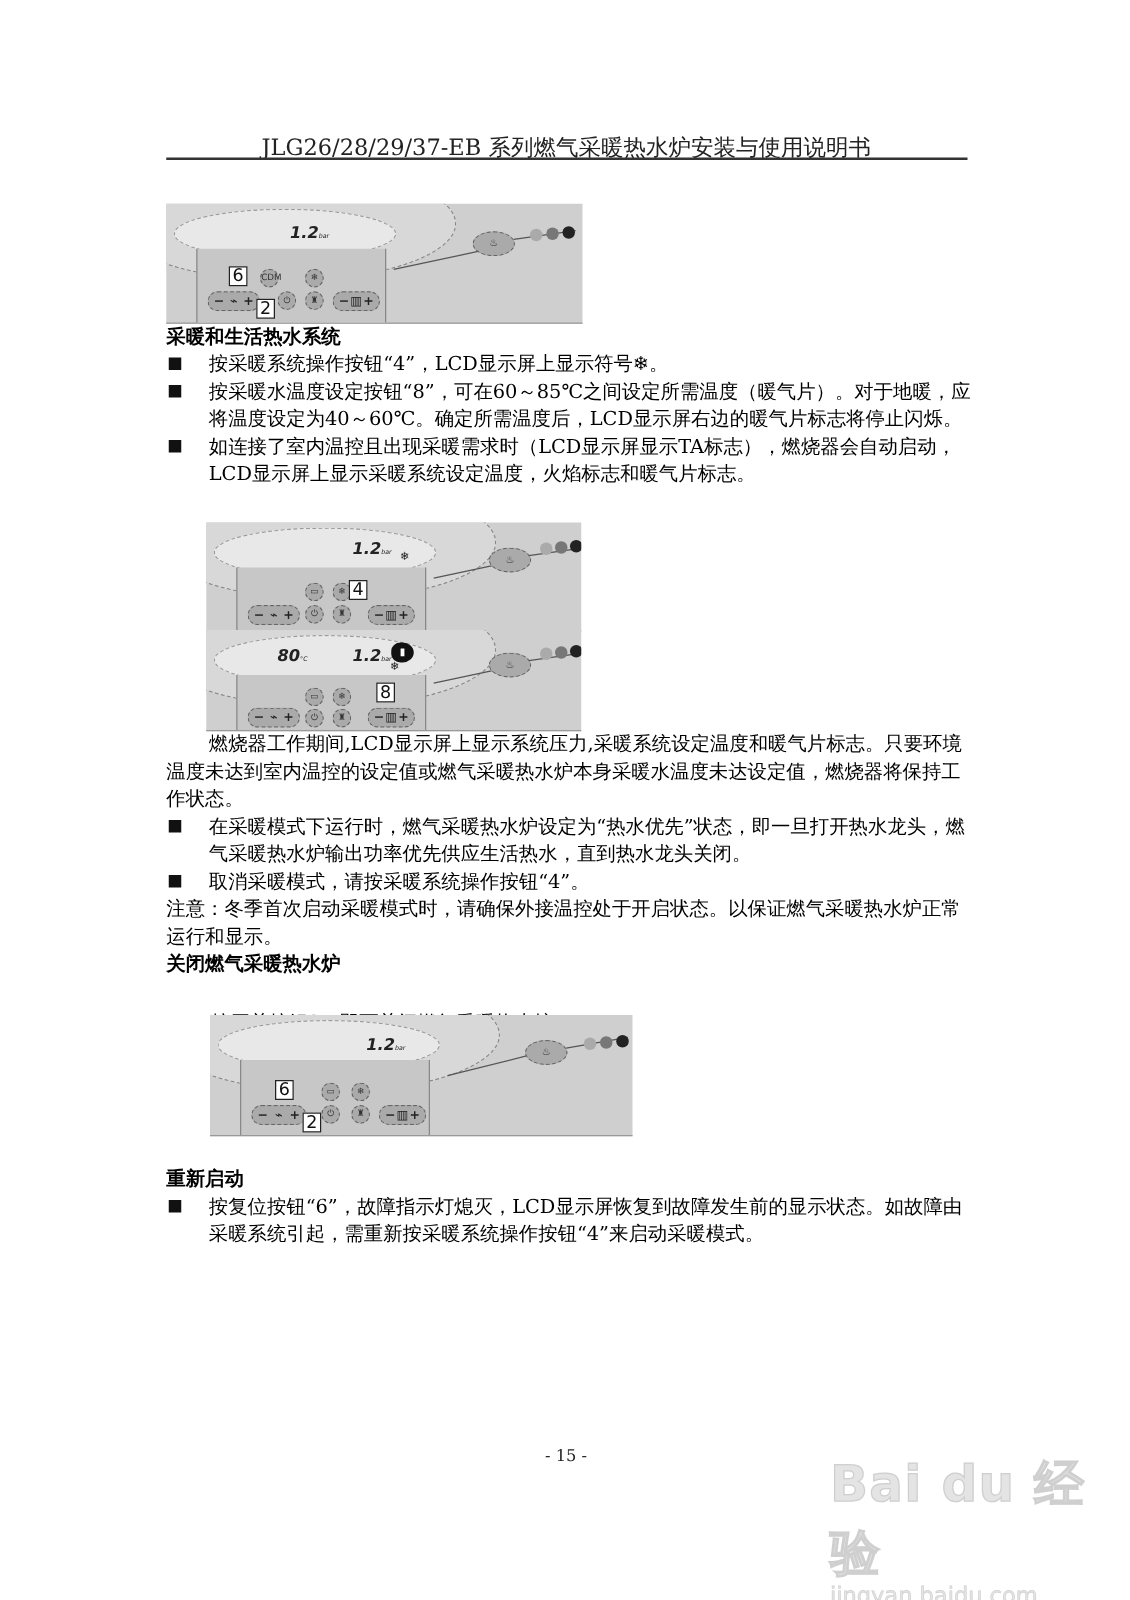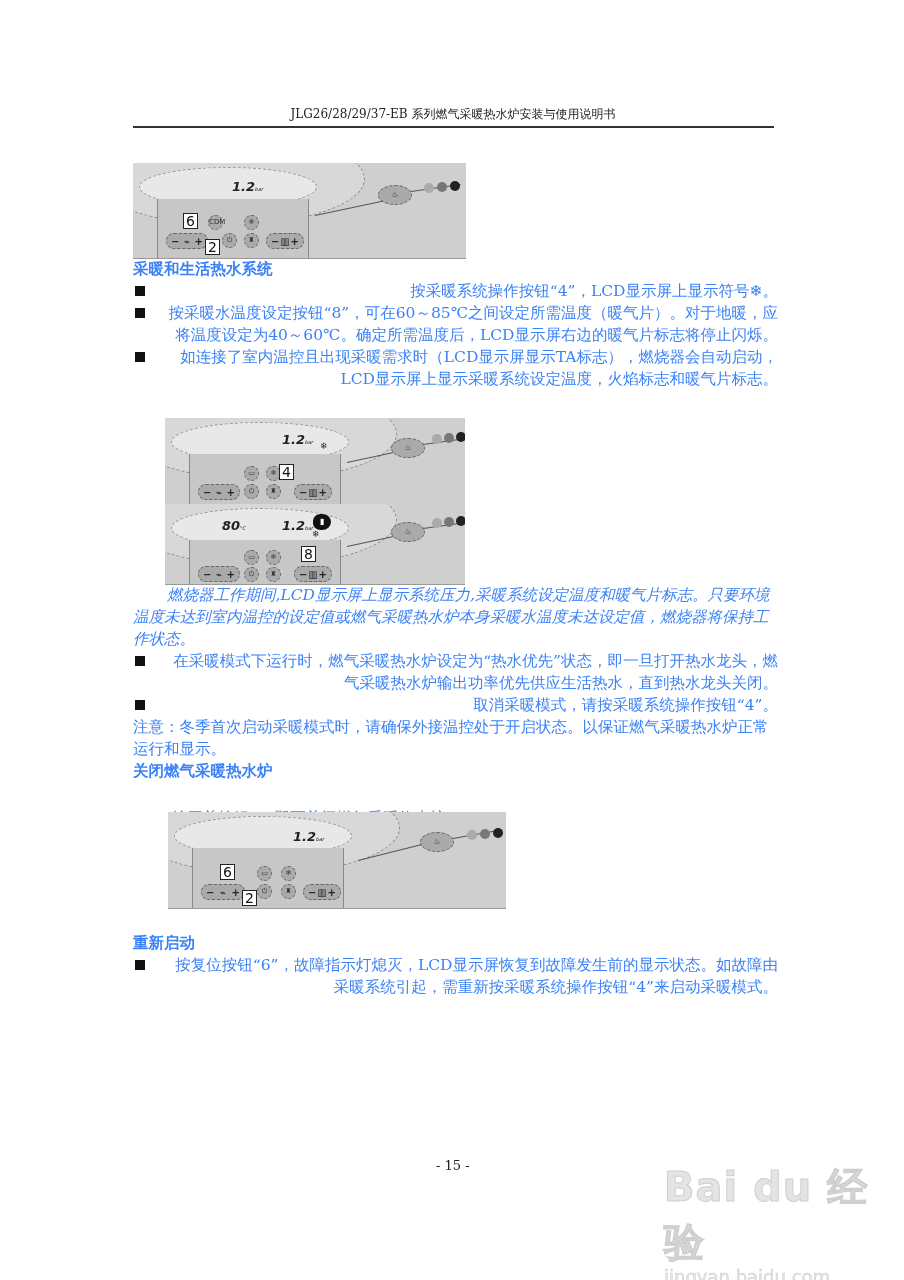--- a/index.html
+++ b/index.html
@@ -3,21 +3,21 @@
   <meta charset="utf-8">
   <style>
     html, body { margin: 0; padding: 0; background: #ffffff; }
     body {
       width: 904px; height: 1280px; position: relative; overflow: hidden;
       font-family: "DejaVu Serif", "Liberation Serif", serif;
       color: #111;
     }
     .header {
       position: absolute; left: 133px; top: 106px; width: 640px;
-      text-align: center; font-size: 12px; color: #222;
+      text-align: center; font-size: 18px; color: #222;
     }
     .header-rule {
       position: absolute; left: 133px; top: 126px; width: 641px; height: 2px;
       background: #333;
     }
     .panel {
       position: absolute; background: #cfcfcf; overflow: hidden;
       border-bottom: 1px solid #999;
     }
     .panel .bigring {
@@ -62,28 +62,28 @@
     }
     .led { position: absolute; width: 10px; height: 10px; border-radius: 50%; }
     .wire { position: absolute; height: 1px; background: #555; transform-origin: left center; }
     .flame-badge {
       position: absolute; width: 18px; height: 16px; border-radius: 50% 60% 60% 50%;
       background: #111; color: #fff; font-size: 8px; text-align: center; line-height: 16px;
       font-family: "DejaVu Sans", sans-serif;
     }
     .text-block {
       position: absolute; left: 133px; width: 645px;
-      font-size: 15.5px; line-height: 22px; color: #3b82f6;
+      font-size: 15.5px; line-height: 22px; color: #000000;
     }
     .heading { font-weight: bold; font-family: "DejaVu Sans", sans-serif; font-size: 15.5px; }
-    .bullet-row { position: relative; padding-left: 34px; text-align: right; }
+    .bullet-row { position: relative; padding-left: 34px; }
     .bullet-row .sq {
       position: absolute; left: 2px; top: 6px; width: 10px; height: 10px; background: #111;
     }
-    .indent { text-indent: 34px; font-style: italic; }
+    .indent { text-indent: 34px; }
     .page-num {
       position: absolute; left: 436px; top: 1158px; font-size: 13px; color: #222;
     }
     .watermark {
       position: absolute; left: 664px; top: 1160px; width: 240px; height: 100px;
       color: #e6e6e6; font-family: "DejaVu Sans", sans-serif;
     }
     .watermark .wm-logo {
       font-size: 40px; font-weight: bold; letter-spacing: 1px; color: #e4e4e4;
       -webkit-text-stroke: 1px #cfcfcf;

